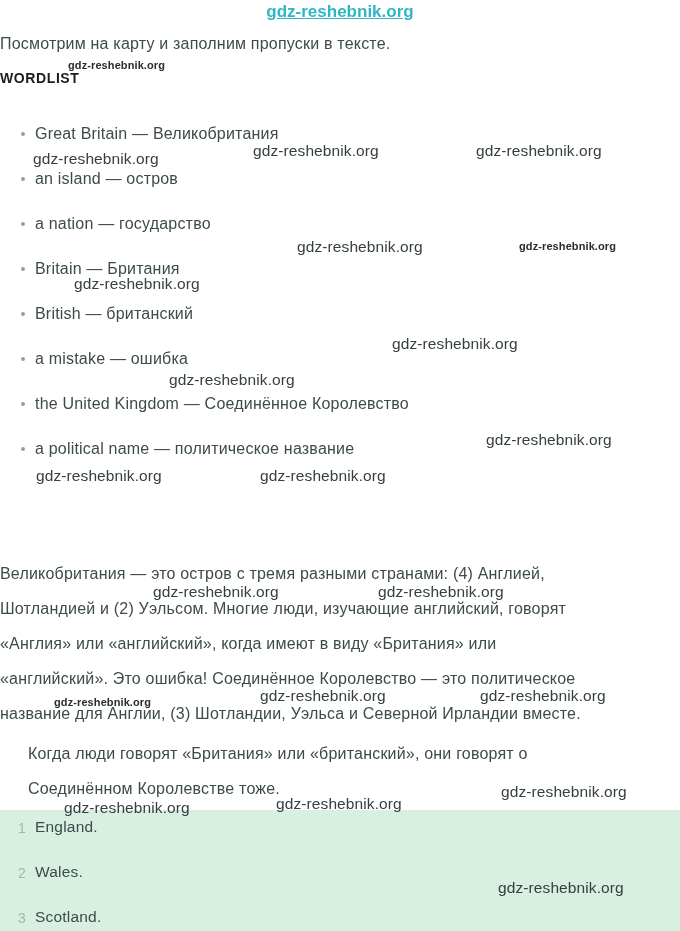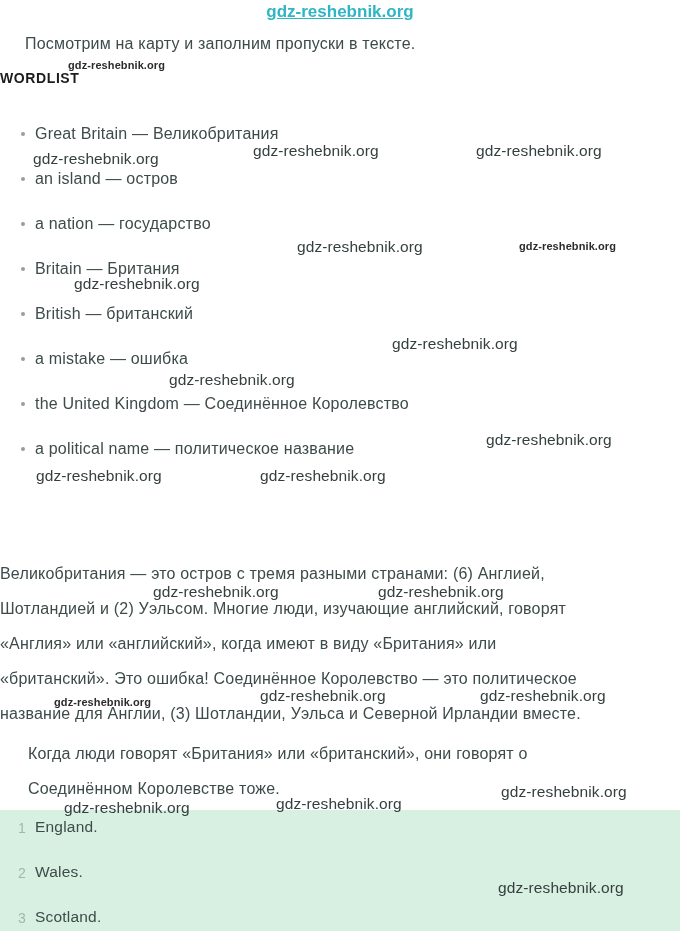--- a/index.html
+++ b/index.html
@@ -15,21 +15,21 @@
 
   
   .top-watermark {
     position: absolute; top: 2px; left: 50%; transform: translateX(-50%);
     color: #2fb5c4; font-size: 17px; font-weight: bold;
     text-decoration: underline; cursor: pointer; white-space: nowrap;
   }
 
   .task-title {
     position: absolute; top: 35px; left: 0;
-    font-size: 16px; color: #3d4b4a; letter-spacing: 0.2px; white-space: nowrap; margin-left: 25px;
+    font-size: 16px; color: #3d4b4a; letter-spacing: 0.2px; white-space: nowrap;
   }
 
   .wordlist-heading {
     position: absolute; top: 70px; left: 0;
     font-size: 14px; font-weight: bold; color: #1c1c1c; letter-spacing: 0.6px;
   }
 
   ul.wordlist { position: absolute; top: 125px; left: 0; list-style: none; width: 556px; }
   ul.wordlist li {
     position: relative; height: 45px; padding-left: 35px;
@@ -80,24 +80,24 @@
     <li><span>an island — остров</span></li>
     <li><span>a nation — государство</span></li>
     <li><span>Britain — Британия</span></li>
     <li><span>British — британский</span></li>
     <li><span>a mistake — ошибка</span></li>
     <li><span>the United Kingdom — Соединённое Королевство</span></li>
     <li><span>a political name — политическое название</span></li>
   </ul>
 
   <div class="para para-1">
-    <div class="line">Великобритания — это остров с тремя разными странами: (6) Англией,</div>
+    <div class="line">Великобритания — это остров с тремя разными странами: (4) Англией,</div>
     <div class="line">Шотландией и (2) Уэльсом. Многие люди, изучающие английский, говорят</div>
     <div class="line">«Англия» или «английский», когда имеют в виду «Британия» или</div>
-    <div class="line">«британский». Это ошибка! Соединённое Королевство — это политическое</div>
+    <div class="line">«английский». Это ошибка! Соединённое Королевство — это политическое</div>
     <div class="line">название для Англии, (3) Шотландии, Уэльса и Северной Ирландии вместе.</div>
   </div>
 
   <div class="para para-2">
     <div class="line">Когда люди говорят «Британия» или «британский», они говорят о</div>
     <div class="line">Соединённом Королевстве тоже.</div>
   </div>
 
   <div class="answers-panel">
     <div class="answer-row">

